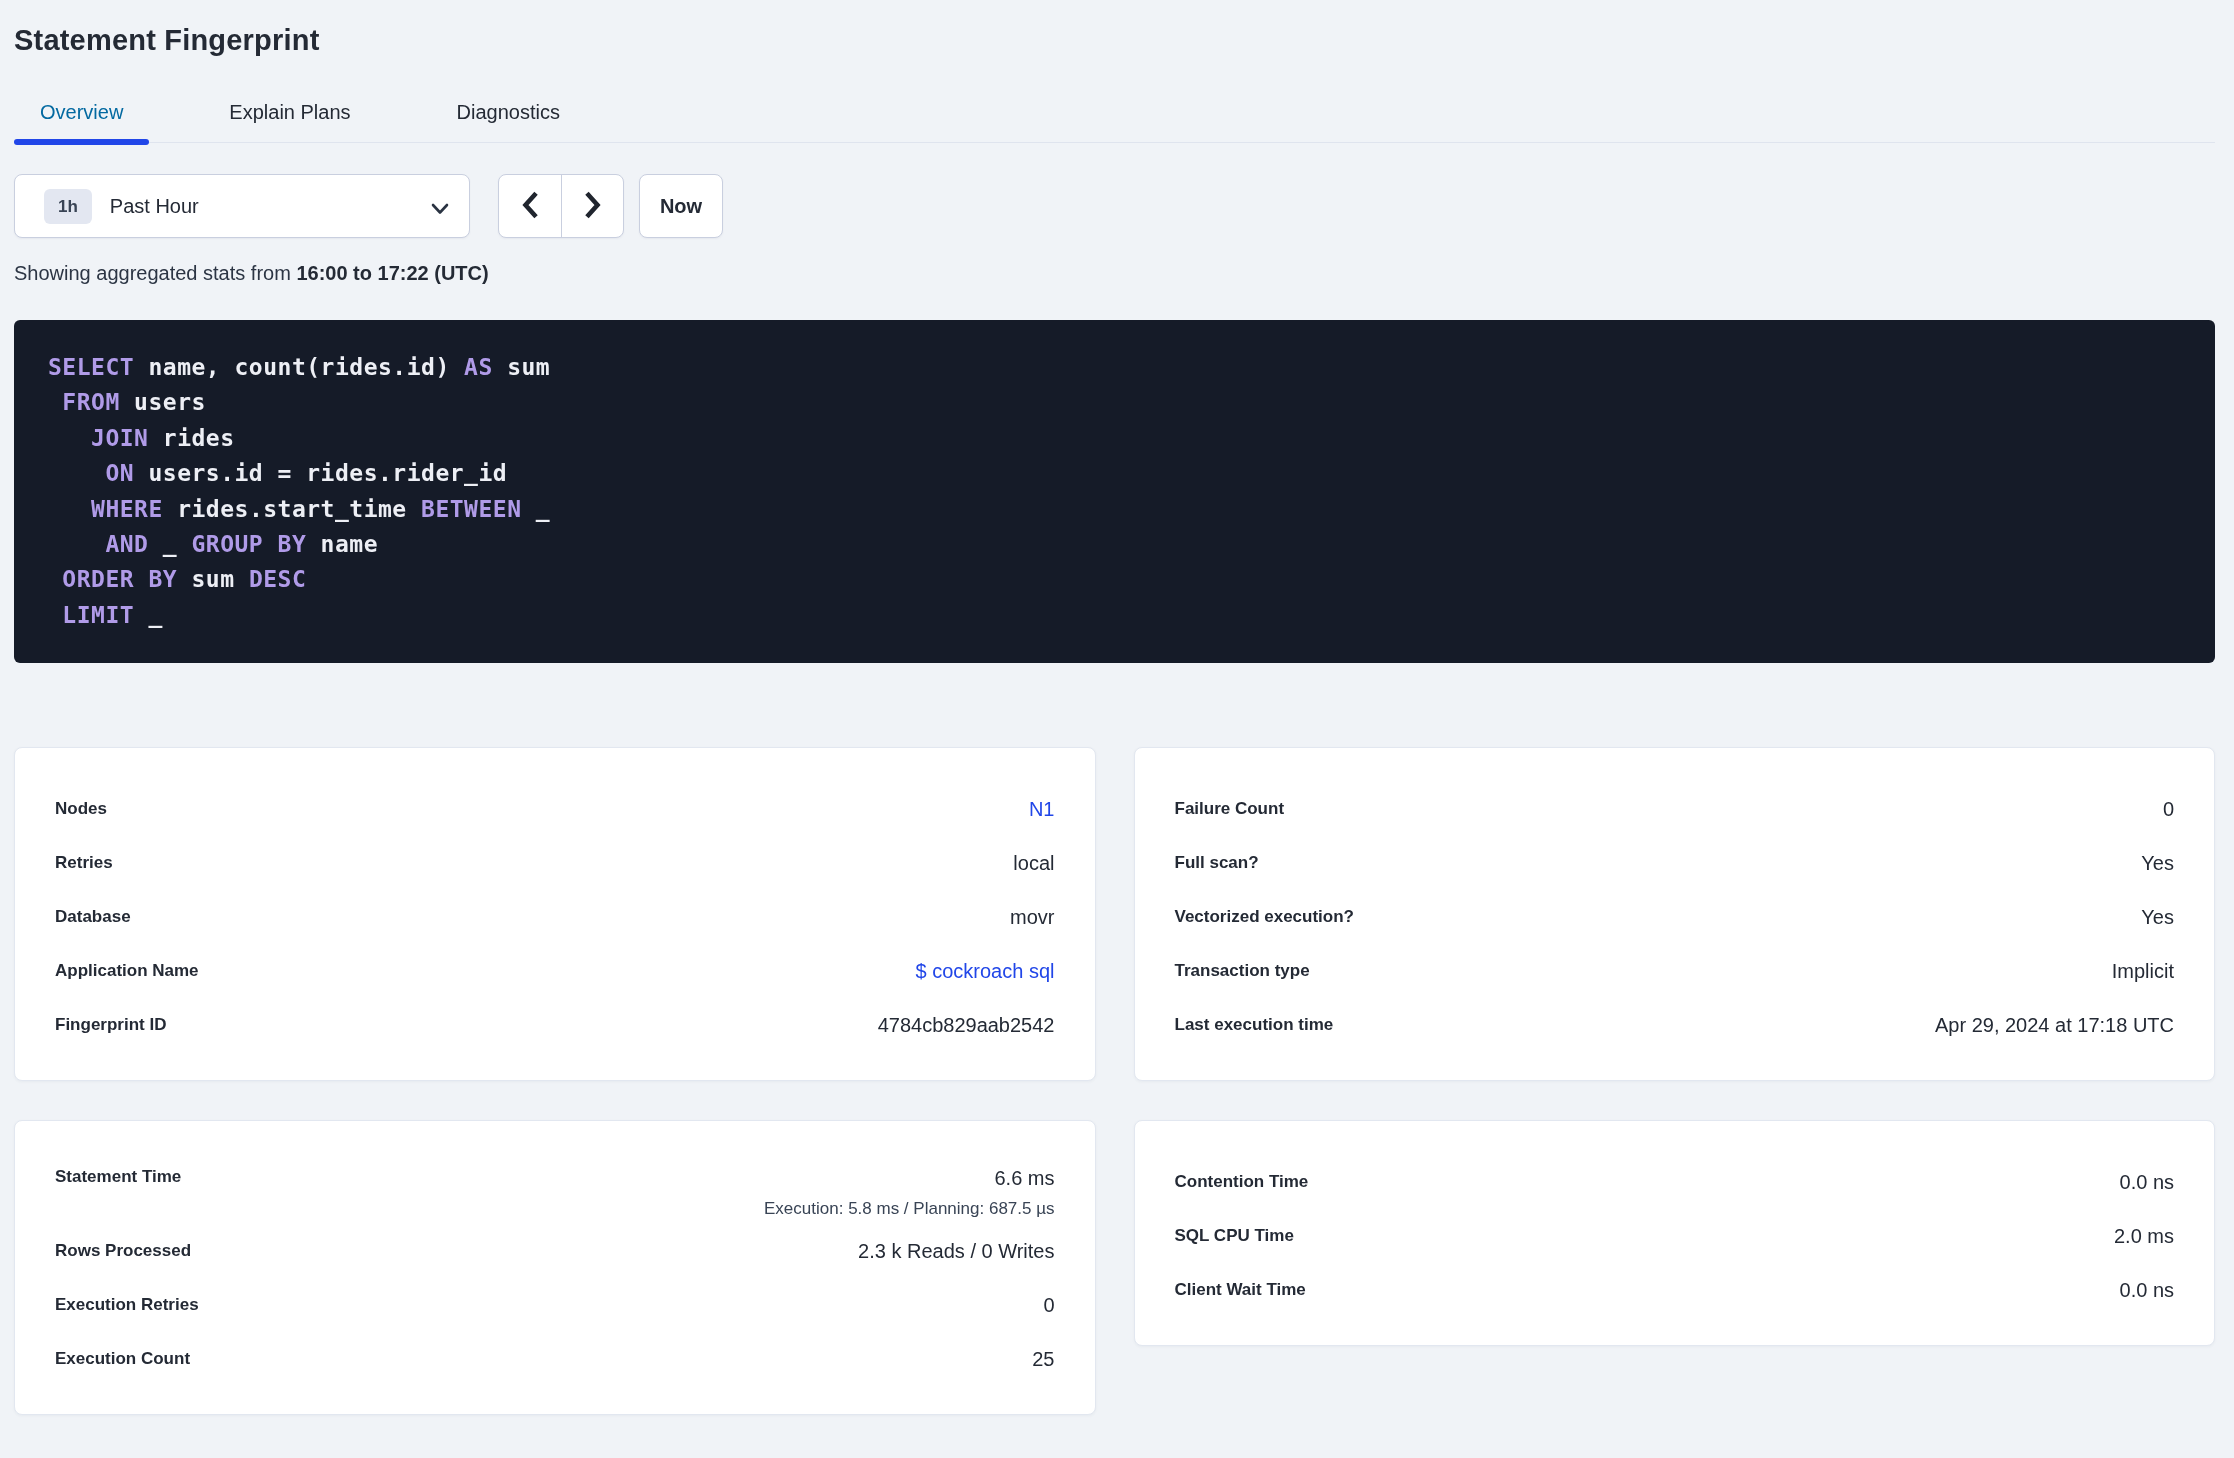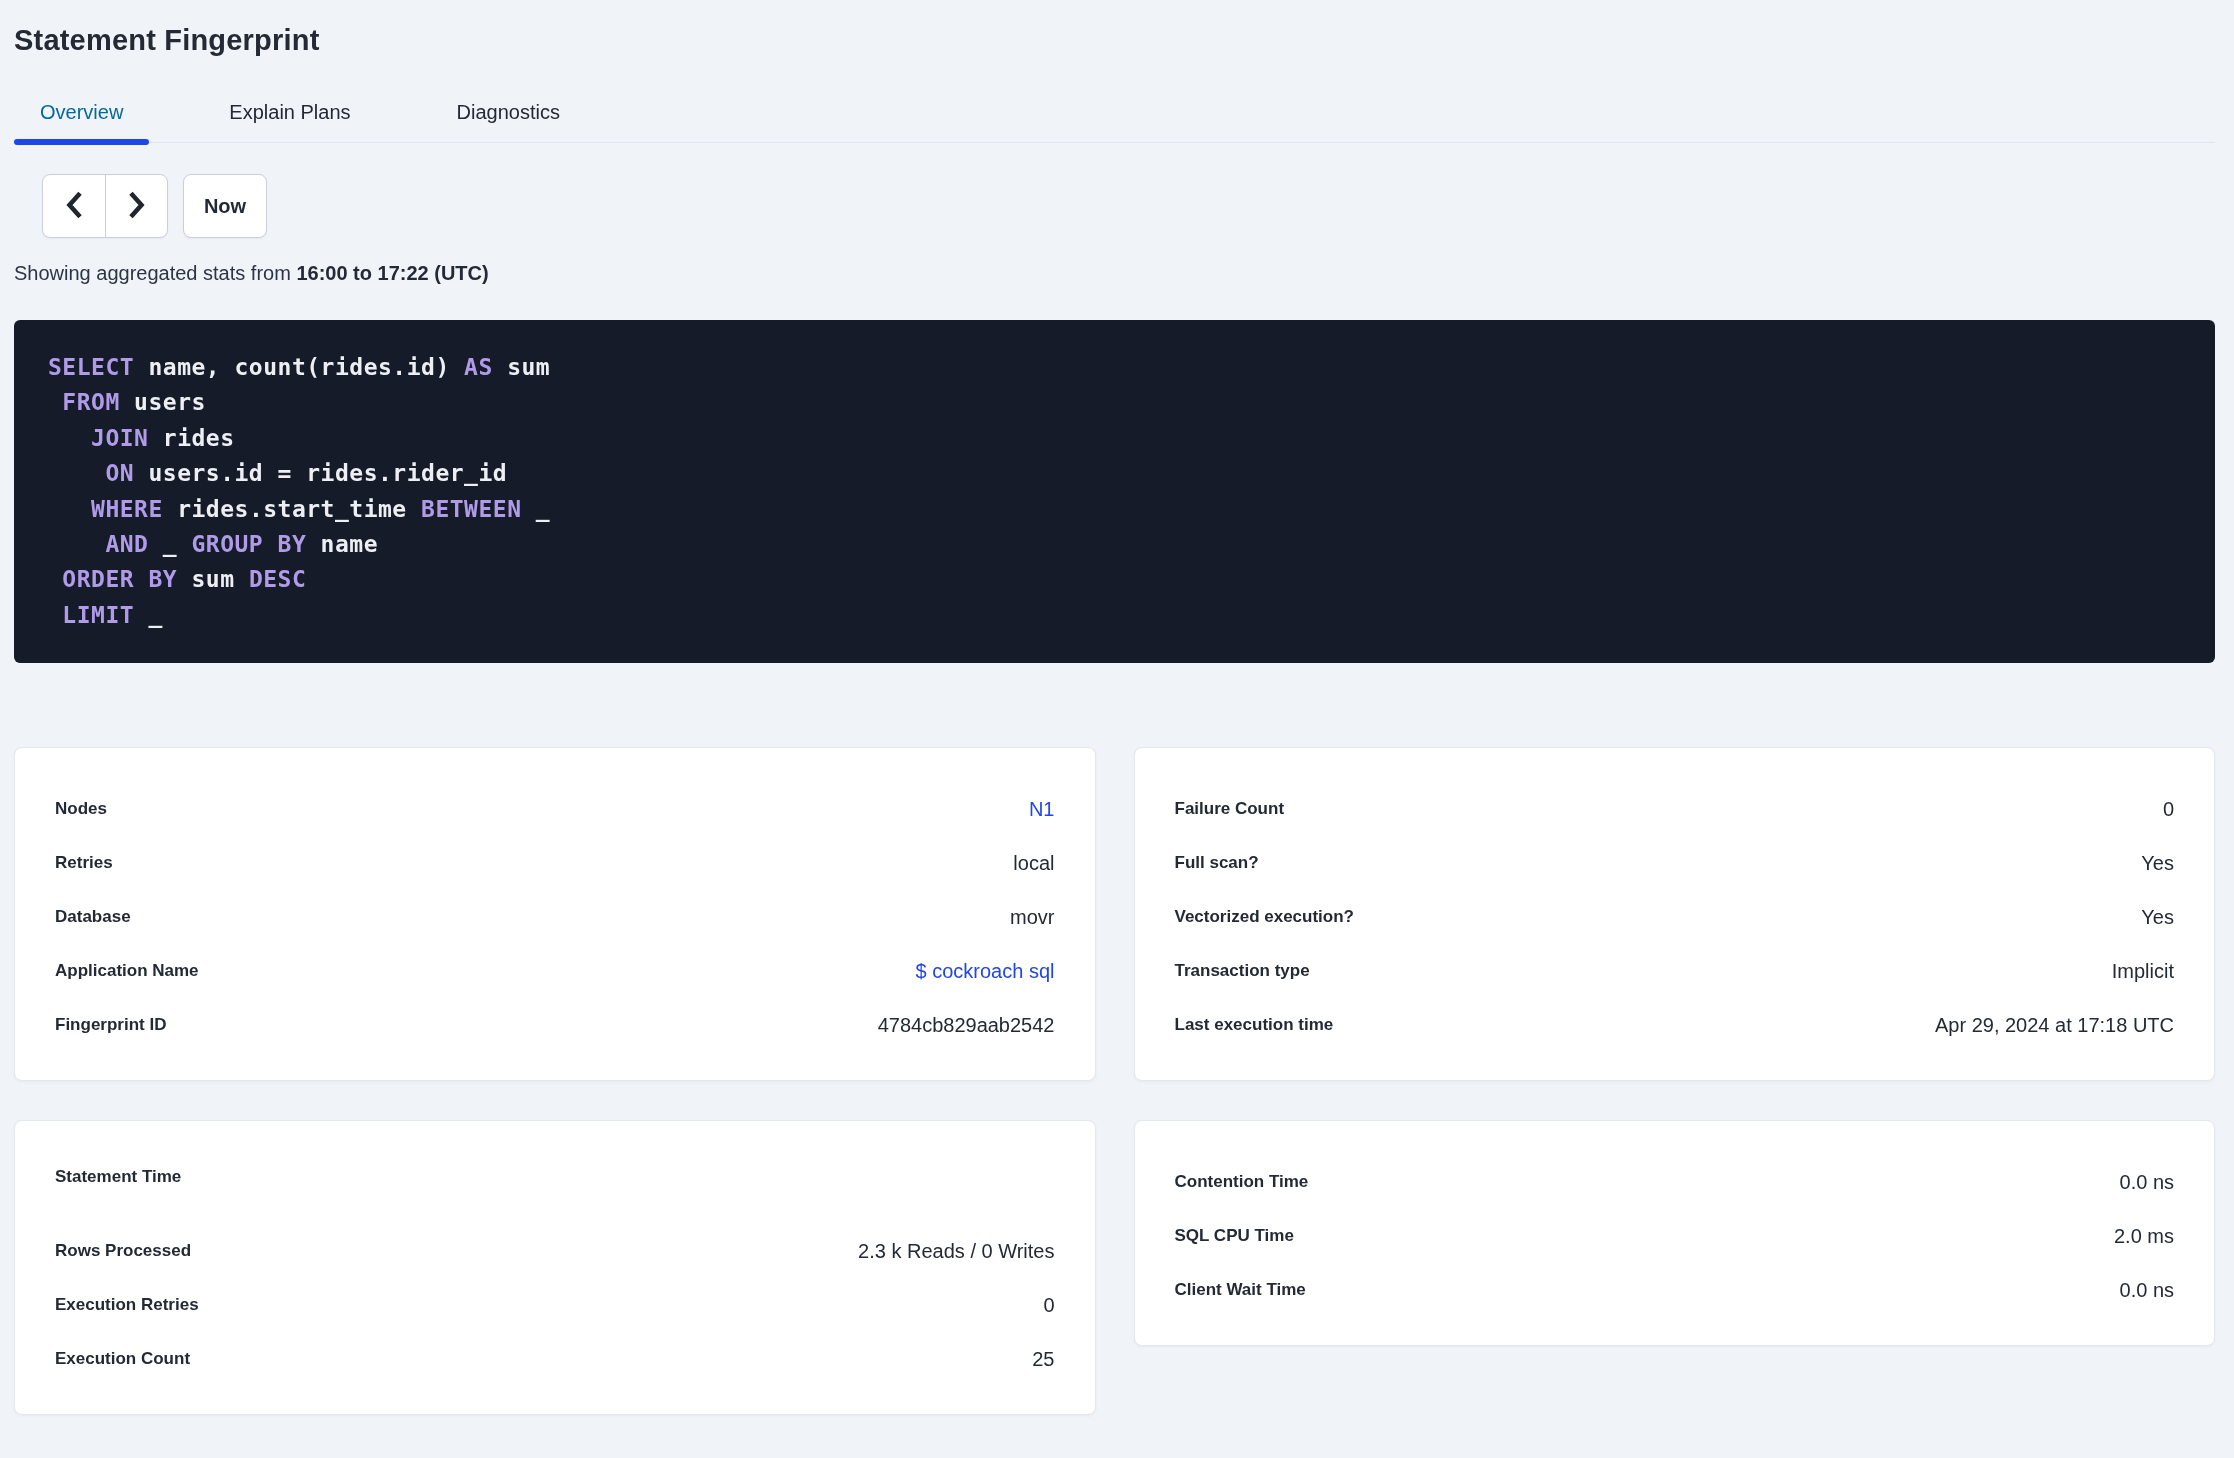--- a/index.html
+++ b/index.html
@@ -151,20 +151,29 @@
 
   <h1 class="page-title">Statement Fingerprint</h1>
 
   <div class="tabs">
     <div class="tab active">Overview</div>
     <div class="tab">Explain Plans</div>
     <div class="tab">Diagnostics</div>
   </div>
 
   <div class="controls">
+    <div class="ctl picker">
+      <span class="interval-badge">1h</span>
+      <span class="picker-label">Past Hour</span>
+      <span class="caret">
+        <svg width="18" height="12" viewBox="0 0 18 12">
+            <polyline points="2,2 9,9.5 16,2" fill="none" stroke="#2A3342" stroke-width="2.6" stroke-linecap="round" stroke-linejoin="round"></polyline>
+          </svg>
+      </span>
+    </div>
 
     <div class="ctl arrow-group">
       <button class="arrow-btn">
         <span>
           <svg width="22" height="30" viewBox="0 0 22 30">
               <polyline points="15.5,5 6.5,15 15.5,25" fill="none" stroke="#20252E" stroke-width="4.6" stroke-linecap="square" stroke-linejoin="miter"></polyline>
             </svg>
         </span>
       </button>
       <button class="arrow-btn">
@@ -246,20 +255,24 @@
         <div class="info-row">
           <span class="info-label">Last execution time</span>
           <span class="info-value-wrap">
             <span class="info-value">Apr 29, 2024 at 17:18 UTC</span>
           </span>
         </div>
       </section>
     <section class="card">
         <div class="info-row has-sub">
           <span class="info-label">Statement Time</span>
+          <span class="info-value-wrap">
+            <span class="info-value">6.6 ms</span>
+            <span class="info-sub">Execution: 5.8 ms / Planning: 687.5 µs</span>
+          </span>
         </div>
         <div class="info-row">
           <span class="info-label">Rows Processed</span>
           <span class="info-value-wrap">
             <span class="info-value">2.3 k Reads / 0 Writes</span>
           </span>
         </div>
         <div class="info-row">
           <span class="info-label">Execution Retries</span>
           <span class="info-value-wrap">

